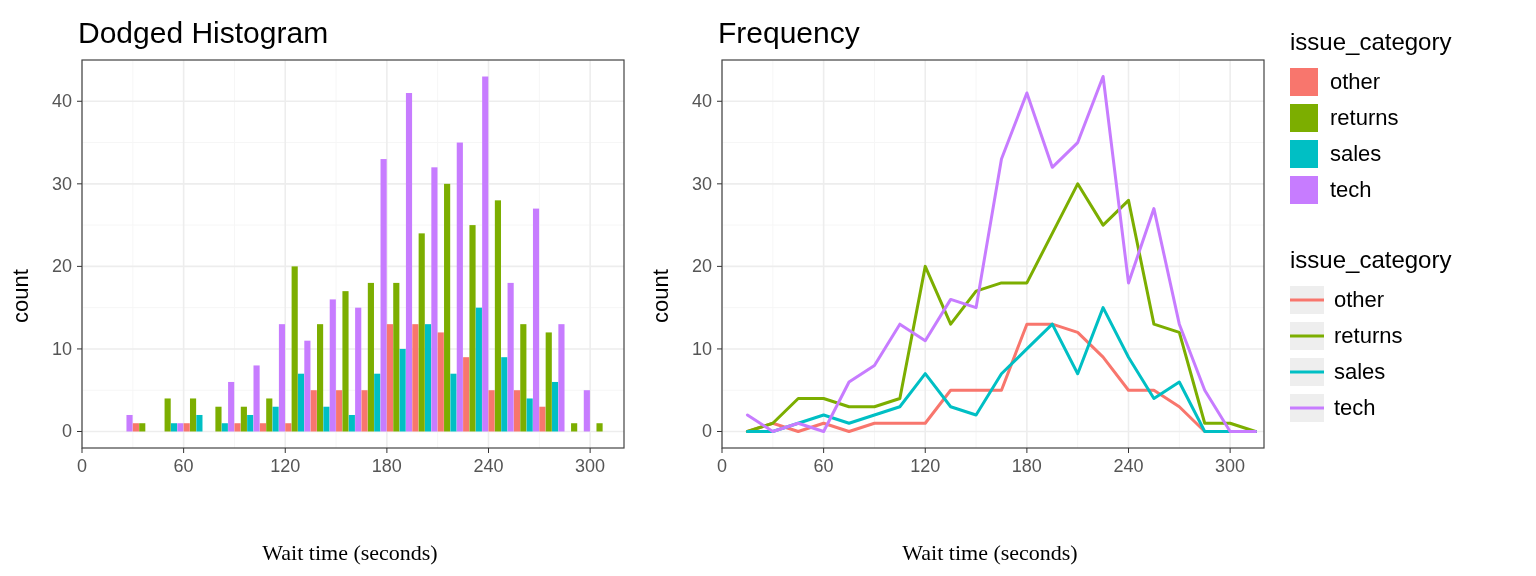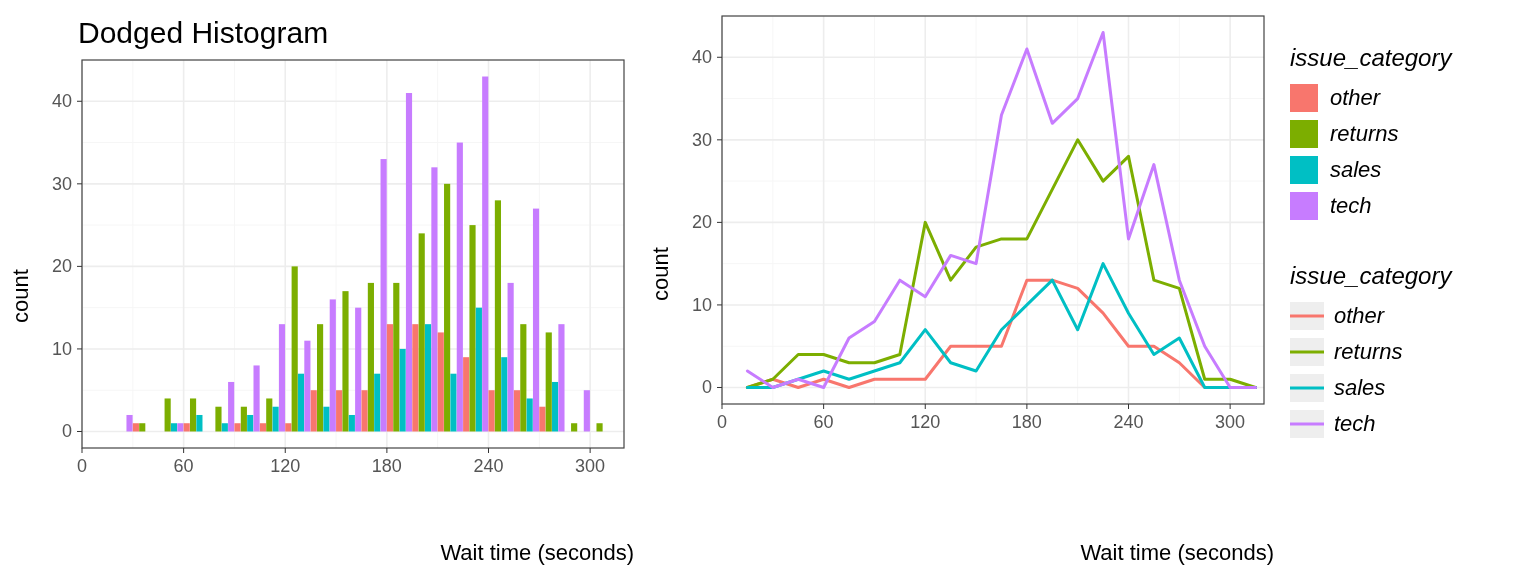--- a/index.html
+++ b/index.html
@@ -39,34 +39,34 @@
     display: flex;
     align-items: center;
     justify-content: center;
   }
   .y-axis-label {
     transform: rotate(-90deg);
     font-size: 22px;
     white-space: nowrap;
   }
   .x-axis-label {
-    text-align: right;
+    text-align: center;
     font-size: 22px;
     margin-top: 2px;
+    font-family: Liberation Serif, serif;
   }
   .plot-area {
     position: relative;
     flex: 1;
   }
   svg { display: block; }
   .legend-col {
     width: 256px;
-    padding: 44px 10px 10px 10px;
+    padding: 28px 10px 10px 10px;
     box-sizing: border-box;
-    font-style: italic;
   }
   .legend-block { margin-bottom: 38px; }
   .legend-title {
     font-size: 24px;
     margin-bottom: 8px;
   }
   .legend-item {
     display: flex;
     align-items: center;
     height: 36px;
@@ -223,20 +223,21 @@
             <text x="36" y="135.82978723404256" text-anchor="end" class="tick">30</text>
             <line x1="41" x2="46" y1="47.27659574468089" y2="47.27659574468089" stroke="#333"></line>
             <text x="36" y="53.27659574468089" text-anchor="end" class="tick">40</text>
           </svg>
       </div>
     </div>
     <div class="x-axis-label" style="margin-left:60px">Wait time (seconds)</div>
   </div>
 
   <div class="panel" style="width:640px">
+    <div class="panel-title">Frequency</div>
     <div class="plot-wrap">
       <div class="y-axis-label-wrap">
           <div class="y-axis-label">count</div>
         </div>
       <div class="plot-area">
         <svg id="svg2" width="598" height="430">
             <g>
               <line x1="96.8125" x2="96.8125" y1="6" y2="394" stroke="#F6F6F6" stroke-width="1"></line>
               <line x1="198.4375" x2="198.4375" y1="6" y2="394" stroke="#F6F6F6" stroke-width="1"></line>
               <line x1="300.0625" x2="300.0625" y1="6" y2="394" stroke="#F6F6F6" stroke-width="1"></line>

